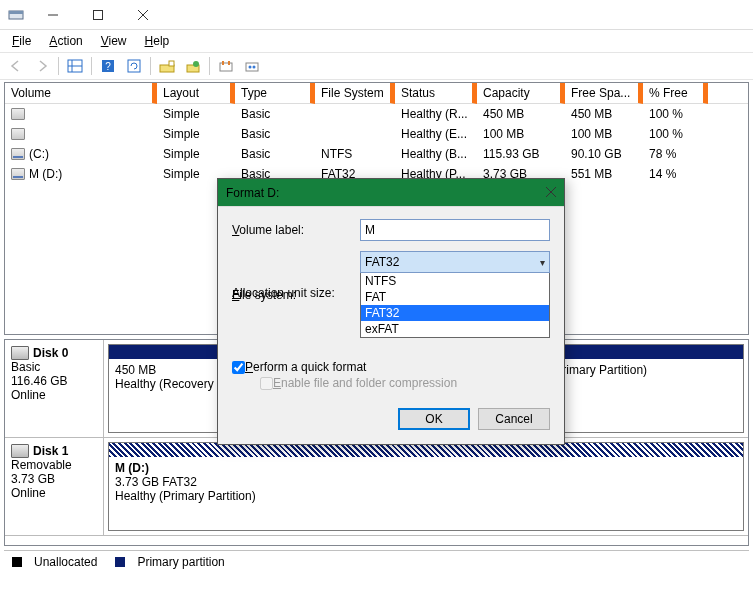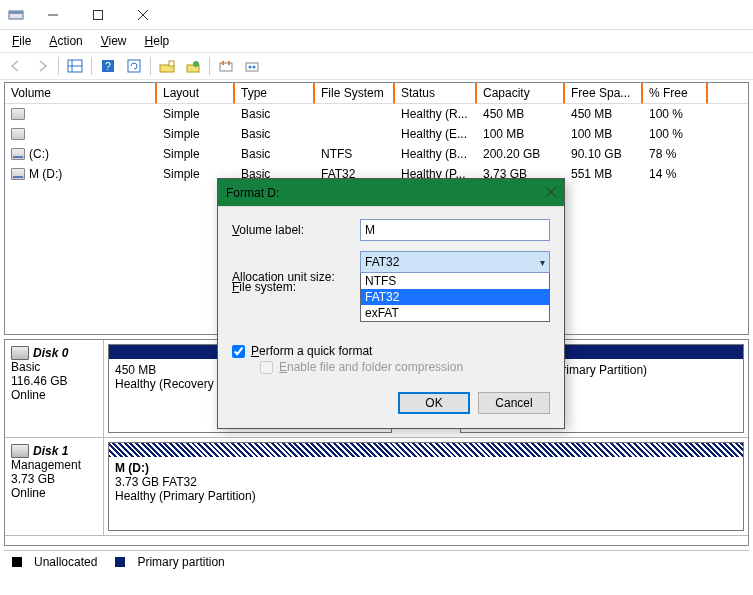--- a/index.html
+++ b/index.html
@@ -11,40 +11,40 @@
   .winbtn { width:45px; height:30px; display:flex; align-items:center; justify-content:center; color:#555; }
   .menubar { height:22px; display:flex; align-items:center; padding:0 4px; gap:2px; }
   .menuitem { padding:2px 8px; }
   .toolbar { height:28px; display:flex; align-items:center; padding:0 4px; border-top:1px solid #e5e5e5; border-bottom:1px solid #e5e5e5; gap:2px; }
   .tbtn { width:24px; height:22px; display:flex; align-items:center; justify-content:center; border:1px solid transparent; border-radius:2px; }
   .tbtn.disabled { opacity:.35; }
   .sep { width:1px; height:18px; background:#ccc; margin:0 2px; }
   .volumelist { border:1px solid #828790; margin:2px 4px 4px 4px; }
   .vl-head { display:flex; background:#fff; }
   .vl-head .col, .vl-row .col { padding:3px 6px; border-right:1px solid #e0e0e0; white-space:nowrap; overflow:hidden; text-overflow:ellipsis; }
-  .vl-head .col { background:#fff; border-bottom:1px solid #dcdcdc; border-right:2px solid #f97316; }
+  .vl-head .col { background:#fff; border-bottom:1px solid #dcdcdc; border-right:5px solid #f97316; }
   .vl-body { }
   .vl-row { display:flex; }
   .vl-row .col { border-right:none; }
   .col.volume { width:152px; display:flex; align-items:center; }
   .col.layout { width:78px; }
   .col.type { width:80px; }
   .col.fs { width:80px; }
   .col.status { width:82px; }
   .col.capacity { width:88px; }
   .col.free { width:78px; }
   .col.pfree { width:65px; }
   .col.scroll { flex:1; border-right:none; }
   .drive-icon { width:14px; height:12px; margin-right:4px; border:1px solid #888; background:linear-gradient(#eee,#ccc); border-radius:1px; position:relative; top:0; }
   .drive-icon.strip::after{content:'';position:absolute;left:1px;right:1px;bottom:1px;height:2px;background:#5a7cb8;}
   
   .diskpanel { border:1px solid #828790; margin:0 4px; height:207px; overflow:hidden; }
   .disk-row { display:flex; border-bottom:1px solid #bbb; }
   .disk-left { width:99px; border-right:1px solid #bbb; padding:6px; }
-  .disk-left .dtitle { font-weight:bold; display:flex; align-items:flex-start;font-style:italic; }
+  .disk-left .dtitle { font-weight:bold; display:flex; align-items:flex-start; }
   .disk-left .dtitle .dicon { width:18px; height:14px; margin-right:4px; border:1px solid #666; background:linear-gradient(#eee,#bbb); border-radius:1px; }
   .disk-right { flex:1; display:flex; gap:4px; padding:4px; }
   .partition { border:1px solid #7a7a7a; flex:1; display:flex; flex-direction:column; min-width:0; }
   .part-header { height:14px; background:#0a1e6e; }
   .part-hatch { background: repeating-linear-gradient(45deg,#0a1e6e 0,#0a1e6e 2px,#fff 2px,#fff 4px); }
   .part-body { padding:4px 6px; flex:1; overflow:hidden; white-space:nowrap; }
   .legend { border-top:1px solid #c0c0c0; height:22px; display:flex; align-items:center; padding:0 8px; gap:12px; margin:4px 4px 0 4px; }
   .swatch { width:10px; height:10px; display:inline-block; }
   
   .backdrop { position:absolute; left:0;top:0;right:0;bottom:0; pointer-events:none;}
@@ -53,21 +53,21 @@
   .dlg-body { padding:12px 14px 14px 14px; }
   .form-row { display:flex; align-items:center; margin-bottom:10px; }
   .form-row .lbl { width:128px; }
   .form-row .ctrl { flex:1; }
   .txt, .combo { width:100%; height:22px; border:1px solid #7a9ac9; background:#fff; padding:0 4px; font-family:inherit; font-size:12px; }
   .combo { background:#cde3f8; display:flex; align-items:center; justify-content:space-between; }
   .combo .arrow { font-size:10px; color:#333; }
   .dropdown { border:1px solid #666; border-top:none; background:#fff; }
   .dditem { padding:1px 4px; }
   .dditem.sel { background:#1a73ff; color:#fff; }
-  .chk { display:flex; align-items:center; gap:6px; margin:2px 0; }
+  .chk { display:flex; align-items:center; margin:2px 0; }
   .chk input { margin:0; }
   .dlg-buttons { display:flex; justify-content:flex-end; gap:8px; margin-top:18px; }
   .btn { min-width:72px; height:22px; background:#e1e1e1; border:1px solid #adadad; display:flex; align-items:center; justify-content:center; }
   .btn.primary { border:1px solid #0078d7; box-shadow:0 0 0 1px #0078d7 inset; }
   .disabled-text{color:#9a9a9a;padding-left:28px;}
   .u{text-decoration:underline;}
 </style>
 </head>
 <body>
 
@@ -209,21 +209,21 @@
       </div>
       <div class="vl-row">
         <div class="col volume">
           <span class="drive-icon strip"></span>
           <span> (C:)</span>
         </div>
         <div class="col layout">Simple</div>
         <div class="col type">Basic</div>
         <div class="col fs">NTFS</div>
         <div class="col status">Healthy (B...</div>
-        <div class="col capacity">200.20 GB</div>
+        <div class="col capacity">115.93 GB</div>
         <div class="col free">90.10 GB</div>
         <div class="col pfree">78 %</div>
         <div class="col scroll"></div>
       </div>
       <div class="vl-row">
         <div class="col volume">
           <span class="drive-icon strip"></span>
           <span>M (D:)</span>
         </div>
         <div class="col layout">Simple</div>
@@ -264,21 +264,21 @@
           <div class="part-body">e, Crash Dump, Primary Partition)</div>
         </div>
       </div>
     </div>
     <div class="disk-row" style="height: 98px;">
       <div class="disk-left">
         <div class="dtitle">
           <span class="dicon"></span>
           <span>Disk 1</span>
         </div>
-        <div>Management</div>
+        <div>Removable</div>
         <div>3.73 GB</div>
         <div>Online</div>
       </div>
       <div class="disk-right">
         <div class="partition">
           <div class="part-header part-hatch"></div>
           <div class="part-body"><b>M  (D:)</b><br>3.73 GB FAT32<br>Healthy (Primary Partition)</div>
         </div>
       </div>
     </div>
@@ -307,20 +307,21 @@
     </div>
     <div class="form-row" style="margin-bottom:0">
       <div class="lbl"><span class="u">F</span>ile system:</div>
       <div class="ctrl">
         <div class="combo">
           <span>FAT32</span>
           <span class="arrow">▾</span>
         </div>
         <div class="dropdown">
           <div class="dditem">NTFS</div>
+          <div class="dditem">FAT</div>
           <div class="dditem sel">FAT32</div>
           <div class="dditem">exFAT</div>
         </div>
       </div>
     </div>
     <div class="form-row" style="margin-top:-52px;margin-bottom:60px">
       <div class="lbl"><span class="u">A</span>llocation unit size:</div>
       <div class="ctrl"></div>
     </div>
     <div class="chk">

